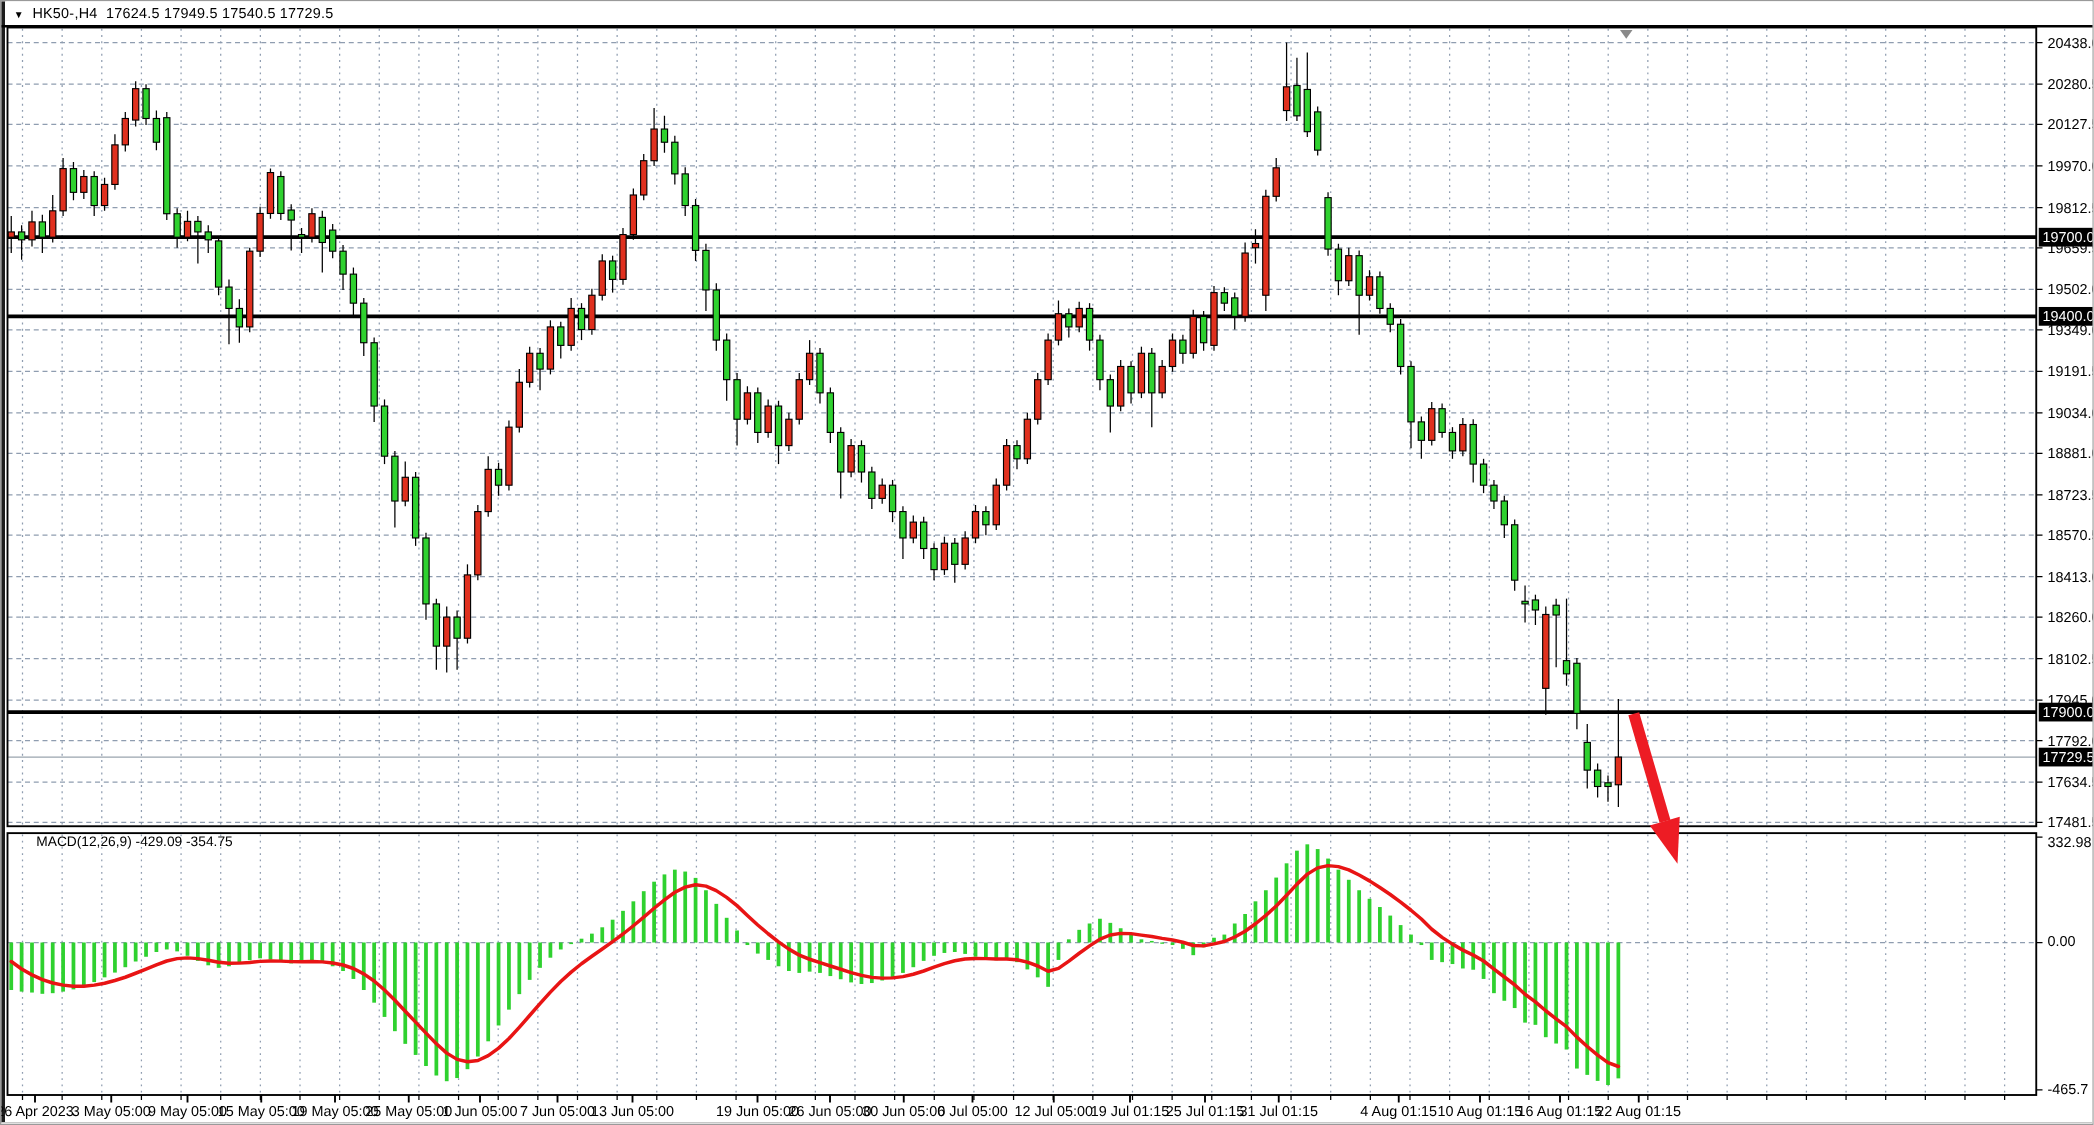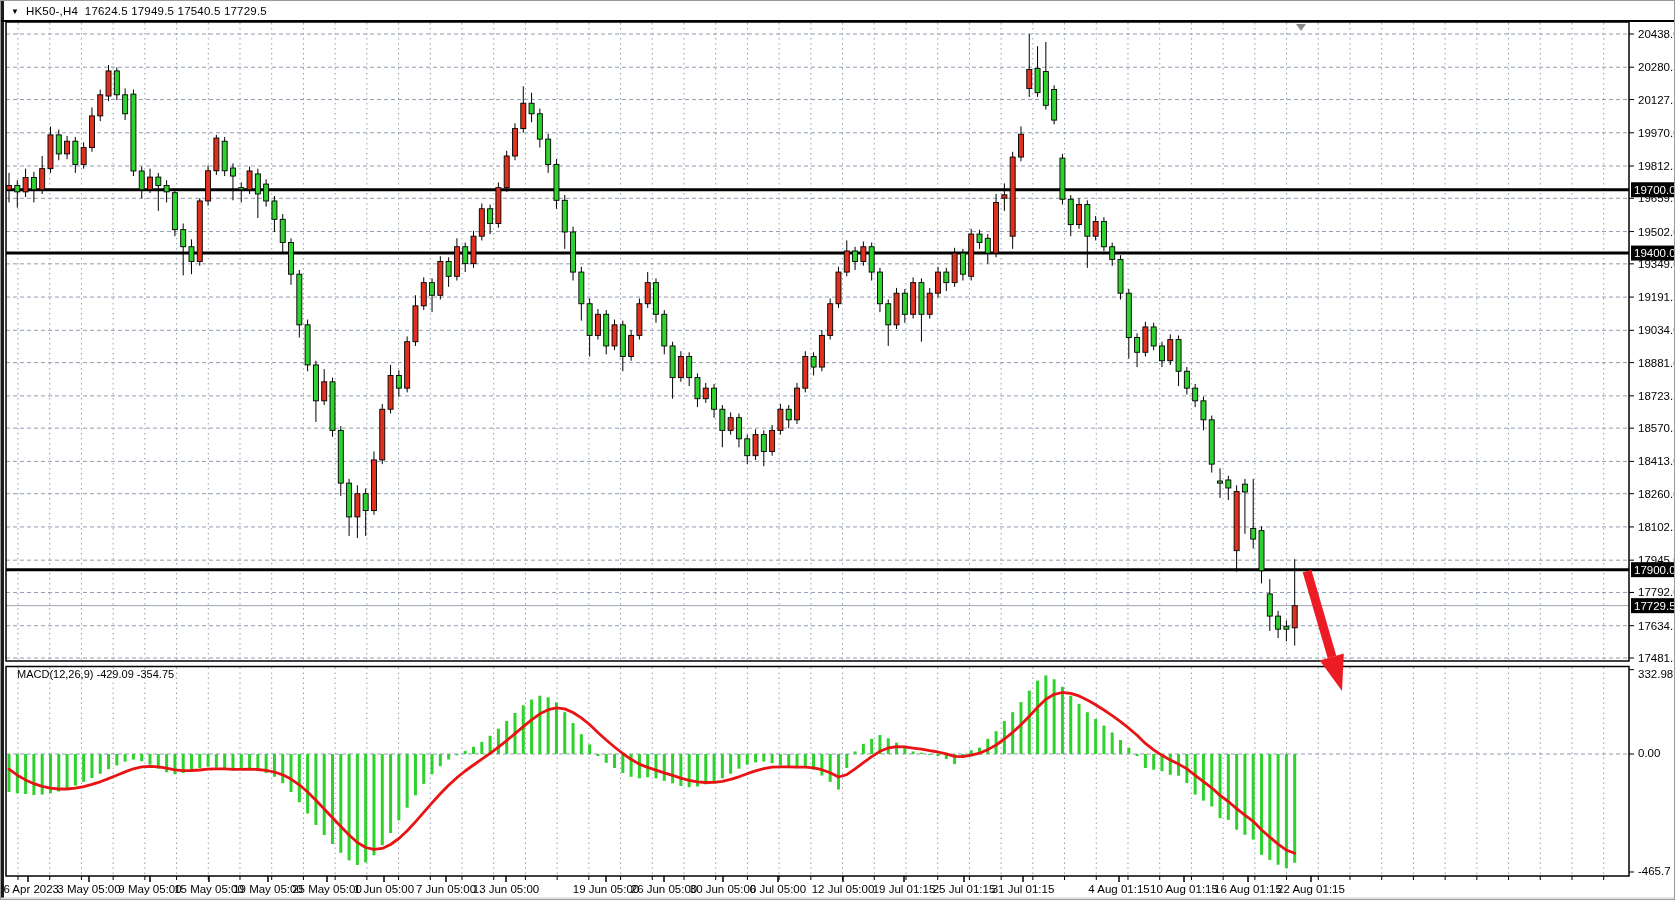--- a/index.html
+++ b/index.html
@@ -9,21 +9,21 @@
     font-family:"Liberation Sans",sans-serif;
   }
   .left-edge{position:absolute;left:0;top:0;width:3px;height:897px;background:#1c1c1c;}
   .hdr{
     position:absolute;left:4px;top:0;right:0;height:20px;background:#ffffff;
     display:flex;align-items:center;font-size:11.5px;color:#000;
   }
   .hdr .tri{font-size:8px;margin:0 7px 0 6px;color:#000;cursor:pointer;}
   .hdr .sym{white-space:pre;letter-spacing:0.2px;}
   .macd-lbl{
-    position:absolute;left:16px;top:667px;font-size:11px;color:#000;z-index:5;
+    position:absolute;left:28px;top:667px;font-size:11px;color:#000;z-index:5;
     white-space:pre;
   }
   svg text{font-family:"Liberation Sans",sans-serif;}
 </style>
 </head>
 <body>
 
 <div class="window">
   <div class="left-edge"></div>
 

